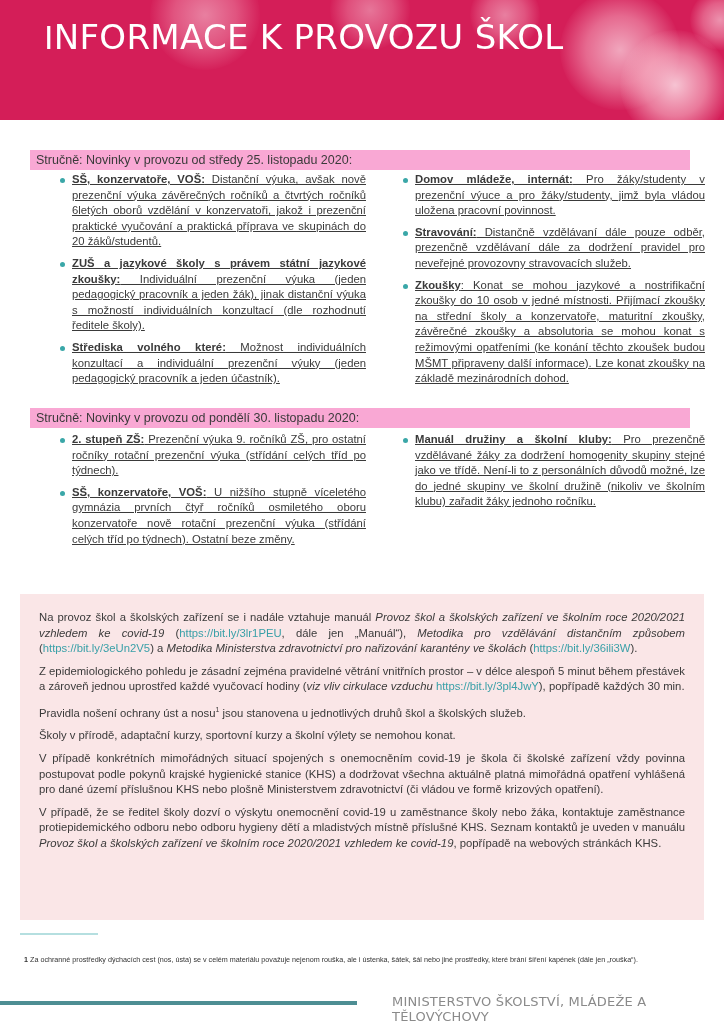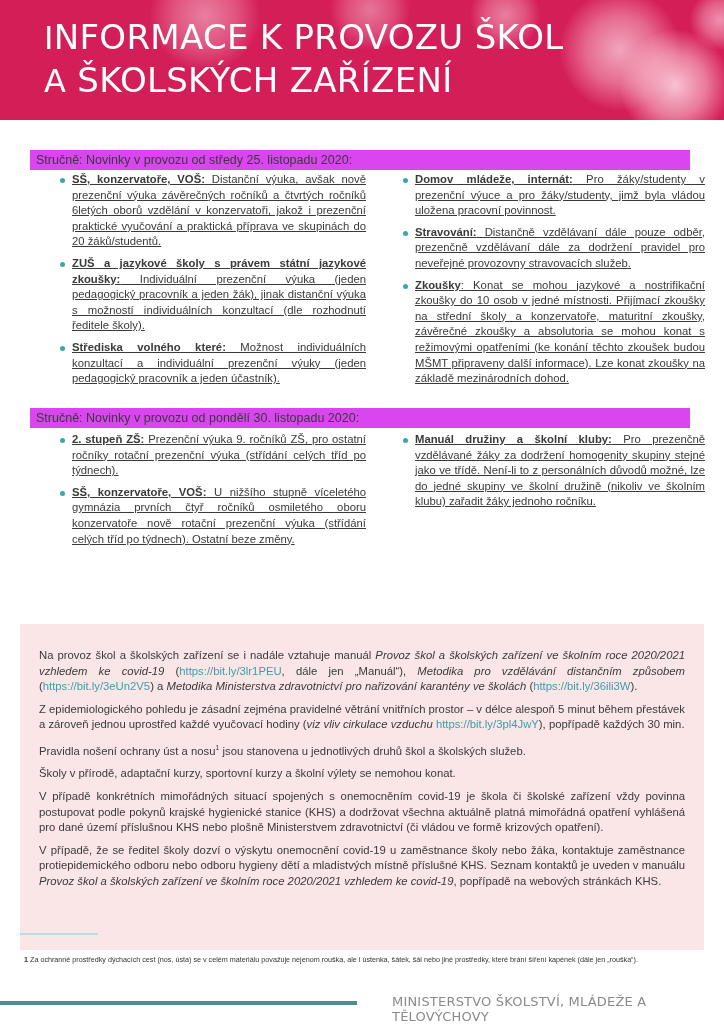--- a/index.html
+++ b/index.html
@@ -15,33 +15,33 @@
   .virus { position: absolute; border-radius: 50%;
     background: radial-gradient(circle, rgba(255,235,240,0.95) 0%, rgba(255,210,220,0.6) 40%, rgba(212,30,88,0) 72%); }
   .header-title {
     position: absolute; left: 44px; top: 16px; color: #ffffff;
     font-family: "DejaVu Sans", sans-serif; font-weight: normal;
     font-size: 34px; line-height: 42px; letter-spacing: 0.3px; text-transform: uppercase;
   }
   .header-title .line { display: block; }
   .header-title .line::first-letter { font-size: 32px; }
   .band {
-    position: absolute; left: 30px; width: 660px; height: 20px; background: #d946ef;
+    position: absolute; left: 30px; width: 660px; height: 20px; background: #f9a8d4;
     font-size: 12.5px; line-height: 20px; color: #3a3a3a; padding-left: 6px; box-sizing: border-box;
   }
   .col { position: absolute; font-size: 11.3px; line-height: 15.6px; text-align: justify; }
   .col ul { margin: 0; padding: 0; list-style: none; text-decoration: underline; }
   .col li { position: relative; padding-left: 12px; margin-bottom: 6px; }
   .col li .bullet {
     position: absolute; left: 0; top: 6px; width: 5px; height: 5px; border-radius: 50%; background: #3aa7a8;
   }
   .col li b { color: #3a3a3a; font-weight: bold; }
   .pinkbox {
-    position: absolute; left: 20px; top: 624px; width: 684px; height: 326px;
-    background: #fae6e7; box-sizing: border-box; padding: 24px 19px 0 19px;
+    position: absolute; left: 20px; top: 594px; width: 684px; height: 326px;
+    background: #fae6e7; box-sizing: border-box; padding: 16px 19px 0 19px;
     font-size: 11.3px; line-height: 15.6px; text-align: justify;
   }
   .pinkbox p { margin: 0 0 7px 0; }
   .link { color: #3aa0a8; }
   .footnote-rule { position: absolute; left: 20px; top: 933px; width: 78px; height: 2px; background: #b5dfe0; }
   .footnote {
     position: absolute; left: 24px; top: 938px; width: 680px; font-size: 7.2px; line-height: 11px; color: #333; margin-top: 16px;
   }
   .footer-bar { position: absolute; left: 0; top: 1001px; width: 357px; height: 4px; background: #4d8e93; }
   .footer-text {
@@ -55,21 +55,20 @@
 
 <div class="header">
   <div class="virus" style="left:150px;top:-40px;width:110px;height:110px;opacity:.5"></div>
   <div class="virus" style="left:330px;top:-30px;width:80px;height:80px;opacity:.45"></div>
   <div class="virus" style="left:470px;top:-20px;width:70px;height:70px;opacity:.5"></div>
   <div class="virus" style="left:560px;top:-10px;width:120px;height:120px;opacity:.7"></div>
   <div class="virus" style="left:620px;top:30px;width:110px;height:110px;opacity:.85"></div>
   <div class="virus" style="left:690px;top:-10px;width:60px;height:60px;opacity:.6"></div>
   <h1 class="header-title" style="margin:0">
     <span class="line">Informace k provozu škol</span>
-    <span class="line">a školských zařízení</span>
   </h1>
 </div>
 
 <div class="band" style="top:150px">Stručně: Novinky v provozu od středy 25. listopadu 2020:</div>
 
 <div class="col" style="left:60px;top:172px;width:306px">
   <ul>
     <li><span class="bullet"></span><b>SŠ, konzervatoře, VOŠ:</b><span> Distanční výuka, avšak nově prezenční výuka závěrečných ročníků a čtvrtých ročníků 6letých oborů vzdělání v konzervatoři, jakož i prezenční praktické vyučování a praktická příprava ve skupinách do 20 žáků/studentů.</span></li>
     <li><span class="bullet"></span><b>ZUŠ a jazykové školy s právem státní jazykové zkoušky:</b><span> Individuální prezenční výuka (jeden pedagogický pracovník a jeden žák), jinak distanční výuka s možností individuálních konzultací (dle rozhodnutí ředitele školy).</span></li>
     <li><span class="bullet"></span><b>Střediska volného které:</b><span> Možnost individuálních konzultací a individuální prezenční výuky (jeden pedagogický pracovník a jeden účastník).</span></li>

